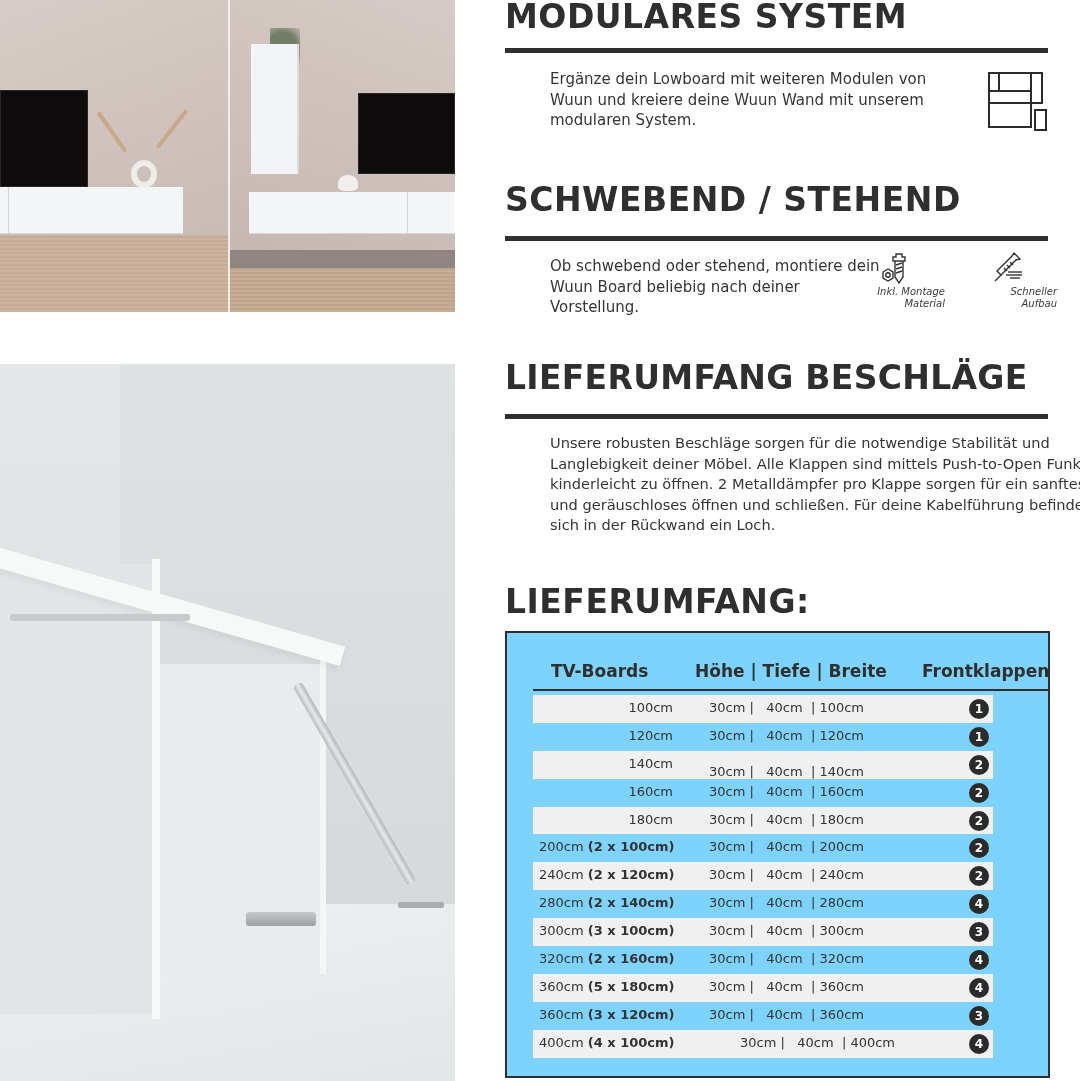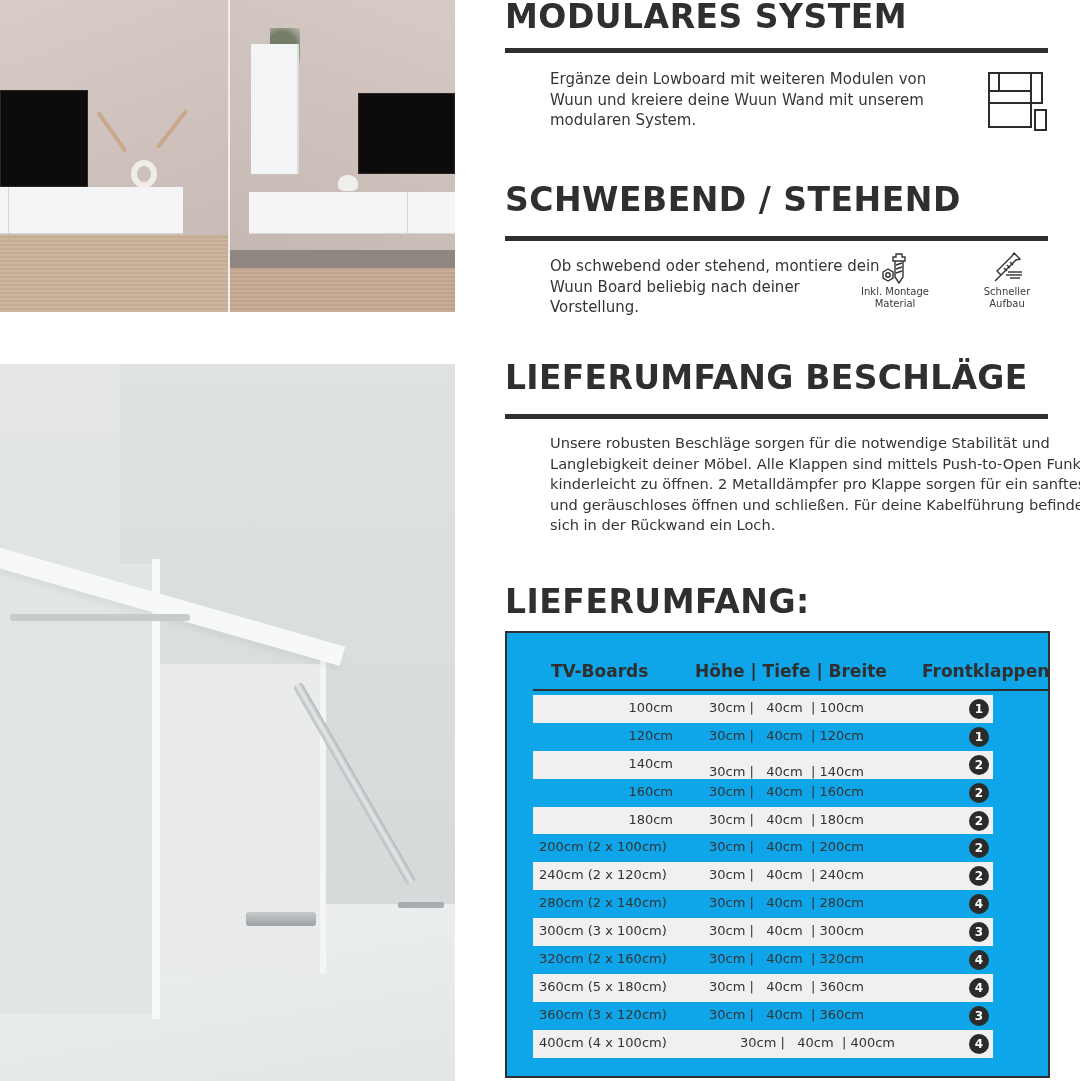--- a/index.html
+++ b/index.html
@@ -58,47 +58,47 @@
   .para { position: absolute; left: 506px; font-family: "DejaVu Sans", sans-serif; font-size: 15px; line-height: 20.5px; color: #353535; margin-left: 44px; }
 
   #h-modular { top: -3px; font-size: 33px; }
   #rule-1 { top: 48px; }
   #p-modular { top: 69px; width: 420px; }
   .modular-icon { position: absolute; left: 986px; top: 70px; width: 62px; height: 62px; }
 
   #h-schwebend { top: 180px; font-size: 33px; }
   #rule-2 { top: 236px; }
   #p-schwebend { top: 256px; width: 330px; }
-  .feature { position: absolute; top: 250px; width: 100px; text-align: center; }
+  .feature { position: absolute; top: 250px; width: 100px; text-align: right; font-style: italic; }
   .feature .ficon { display: block; margin: 0 auto; width: 34px; height: 36px; }
   .feature .flabel { font-family: "DejaVu Sans", sans-serif; font-size: 10px; line-height: 12px; color: #3a3a3a; }
   #feat-montage { left: 845px; }
   #feat-aufbau { left: 957px; }
 
   #h-beschlaege { top: 358px; font-size: 33px; letter-spacing: 0.3px; }
   #rule-3 { top: 414px; }
   #p-beschlaege { top: 433px; width: 560px; font-size: 14.6px; }
 
   #h-lieferumfang { top: 582px; font-size: 33px; }
 
   
-  .delivery-box { position: absolute; left: 505px; top: 631px; width: 545px; height: 447px; border: 2.5px solid #2f2f2f; background: #0ea5e9; }
+  .delivery-box { position: absolute; left: 505px; top: 631px; width: 545px; height: 447px; border: 2.5px solid #2f2f2f; background: #7dd3fc; }
   .table-head { position: absolute; left: 26px; top: 24px; width: 516px; height: 34px; border-bottom: 2.5px solid #2f2f2f; }
   .th { position: absolute; top: 4px; font-family: "DejaVu Sans", sans-serif; font-weight: bold; font-size: 17px; color: #2f2f2f; white-space: nowrap; }
   #th-0 { left: 18px; }
   #th-1 { left: 162px; }
   #th-2 { left: 389px; }
 
   .table-body { position: absolute; left: 26px; top: 62px; width: 460px; }
   .row { position: relative; height: 27.9px; width: 460px; }
   .row.shade { background: #f0f0f0; }
   .cell { position: absolute; top: 5px; font-family: "DejaVu Sans", sans-serif; font-size: 13px; color: #333; white-space: nowrap; }
   .c-board { left: 0; width: 140px; }
   .c-board.center { text-align: right; left: 0; width: 140px; }
-  .c-board .bold { font-weight: normal; }
+  .c-board .bold { font-weight: bold; }
   .c-dims { left: 176px; }
   .count-badge { position: absolute; left: 436px; top: 4px; width: 20px; height: 20px; border-radius: 50%;
                  background: #2b2b2b; color: #fff; font-family: "DejaVu Sans", sans-serif; font-weight: bold;
                  font-size: 12px; line-height: 20px; text-align: center; }
 </style>
 </head>
 <body>
 
 <div class="photo" id="photo-top">
   <div class="wall-l"></div>

